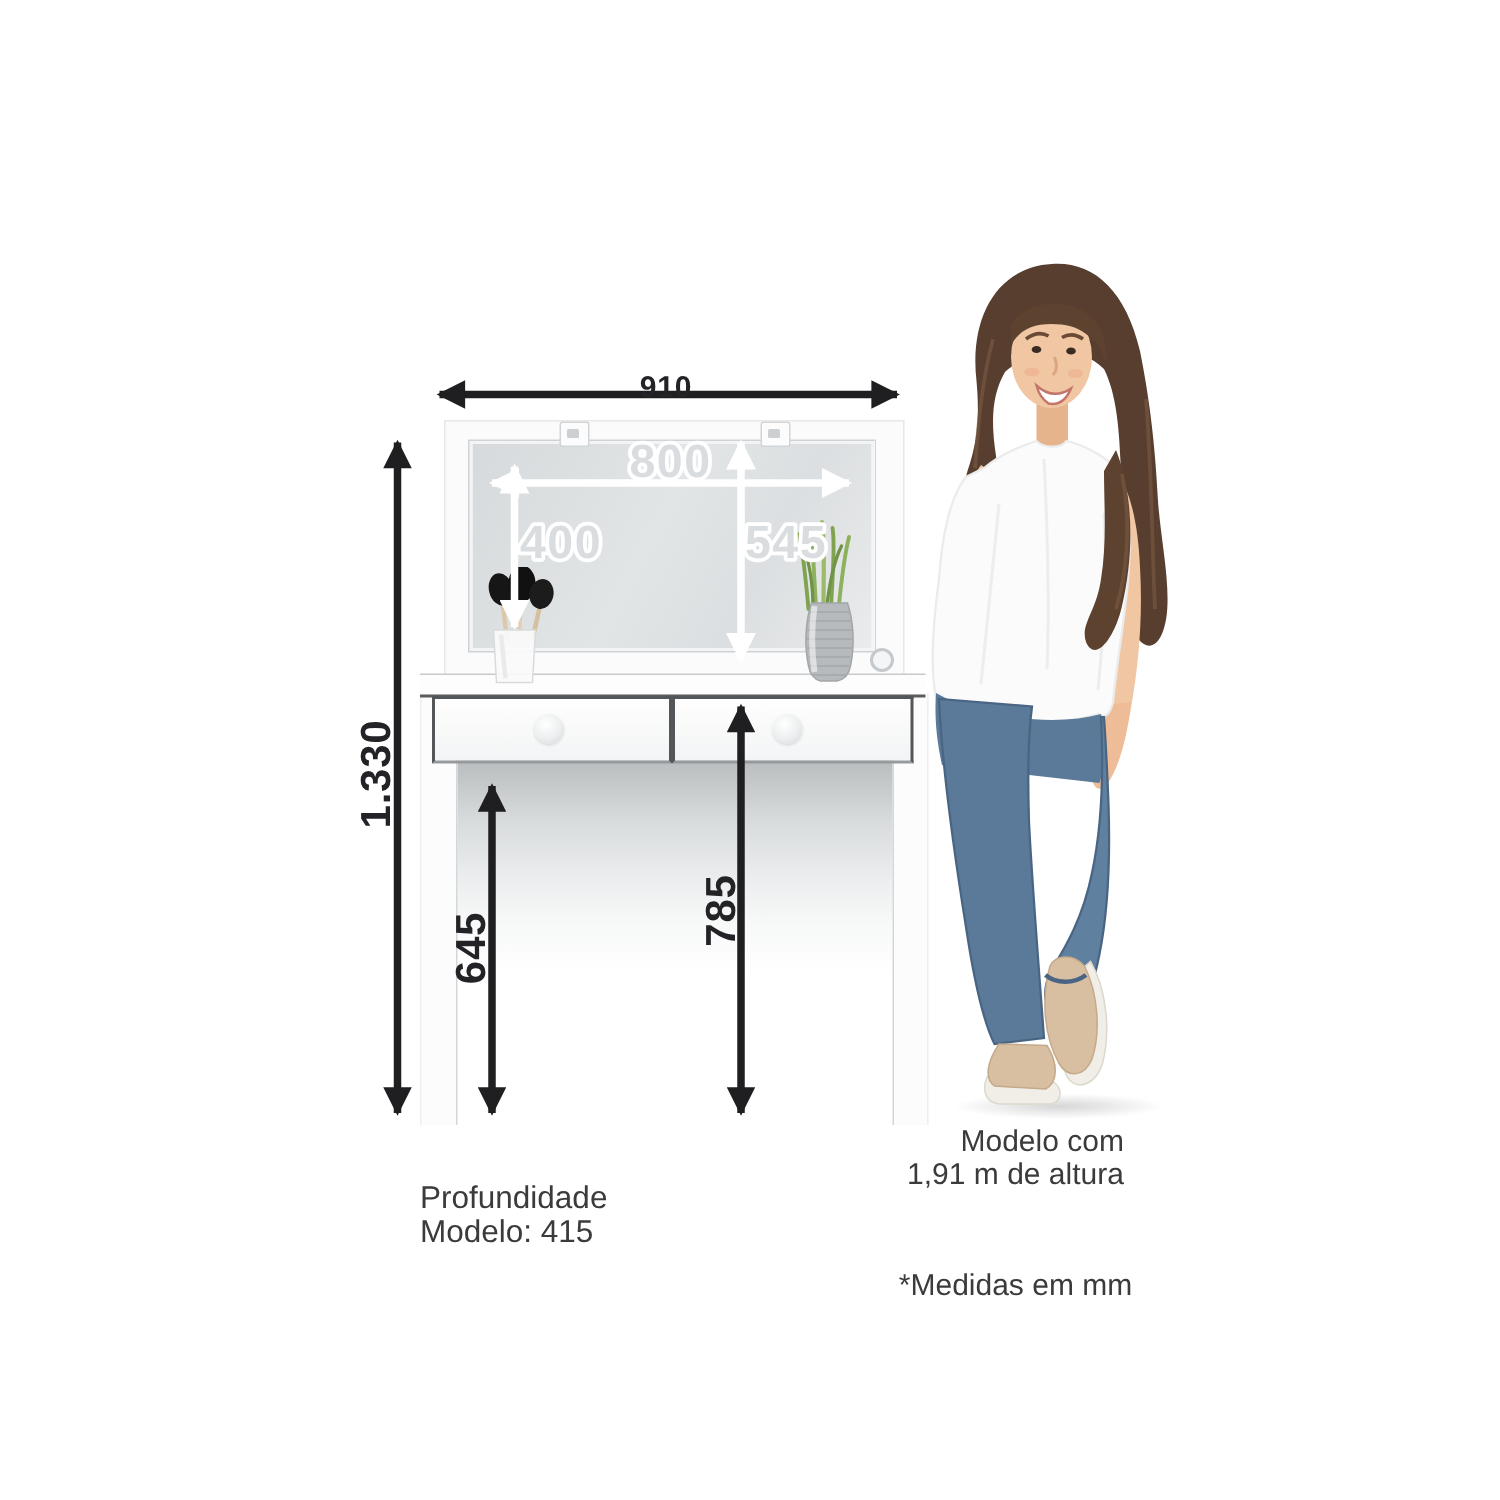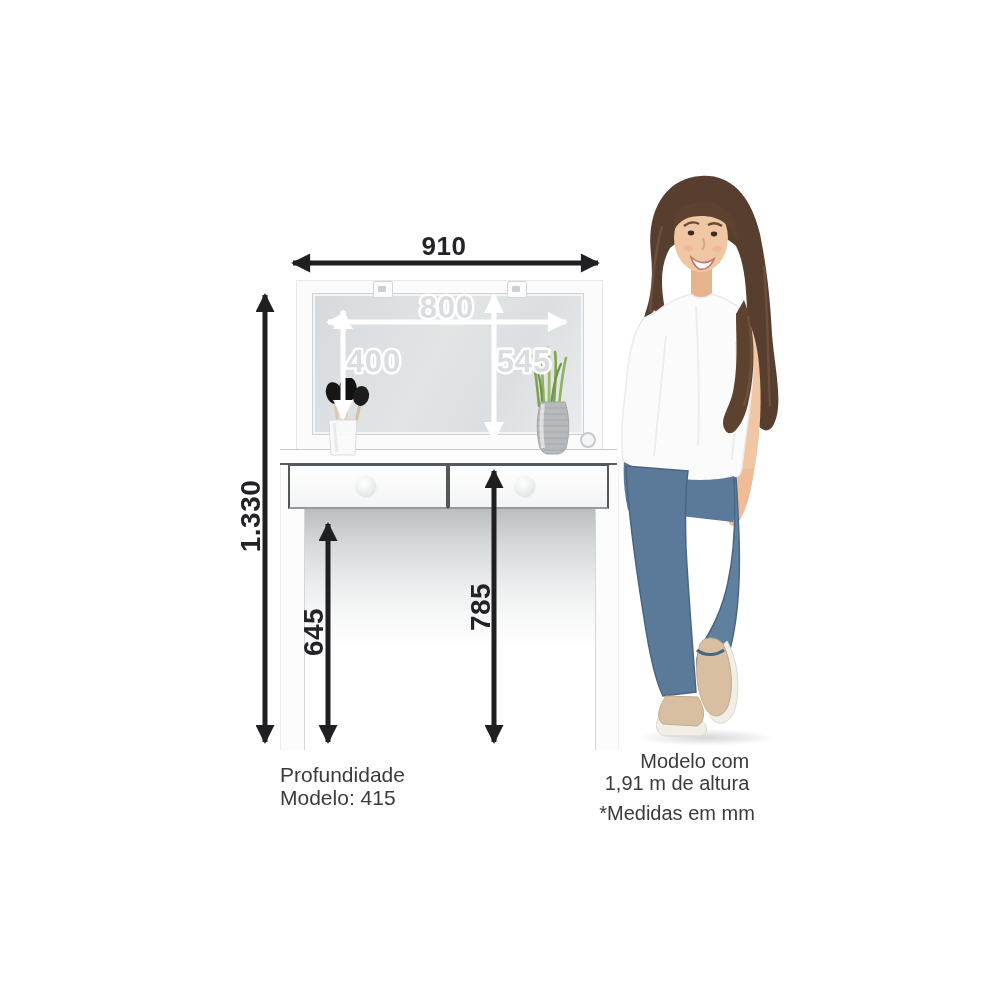--- a/index.html
+++ b/index.html
@@ -64,30 +64,30 @@
     background:radial-gradient(closest-side,rgba(0,0,0,.16),rgba(0,0,0,0));z-index:3;
   }
   #model-figure{left:596px;top:166px;z-index:6;}
   #dim-arrows{left:0;top:0;z-index:5;pointer-events:none;}
   
   .dim{
     position:absolute;z-index:7;font-weight:700;color:#232327;letter-spacing:.5px;
     transform:translate(-50%,-50%);white-space:nowrap;
   }
   .dim.vert{transform:translate(-50%,-50%) rotate(-90deg);}
-  #lbl-910{left:444px;top:246px;font-size:26px;}
+  #lbl-910{left:444px;top:259px;font-size:20px;}
   #lbl-1330{left:251px;top:516px;font-size:28px;}
   #lbl-645{left:314px;top:632px;font-size:28px;}
   #lbl-785{left:481px;top:607px;font-size:28px;}
   
   .cap{position:absolute;z-index:7;color:#3b3b3e;font-size:21px;line-height:23px;white-space:nowrap;}
-  #cap-depth{left:280px;top:763px;text-align:left;}
+  #cap-depth{left:280px;top:787px;text-align:left;}
   #cap-depth b{font-weight:400;}
   #cap-model{left:677px;top:750px;transform:translateX(-50%);text-align:right;font-size:20px;line-height:22px;}
-  #cap-units{left:677px;top:802px;transform:translateX(-50%);text-align:center;font-size:20px;}
+  #cap-units{left:677px;top:846px;transform:translateX(-50%);text-align:center;font-size:20px;}
   svg text.mnum{
     font-family:"Liberation Sans","DejaVu Sans",sans-serif;font-weight:700;font-size:31px;
     letter-spacing:1px;fill:#dadde0;stroke:#ffffff;stroke-width:5px;
     stroke-linejoin:round;paint-order:stroke;text-anchor:middle;
   }
 </style>
 </head>
 <body>
 
 <div id="canvas">

